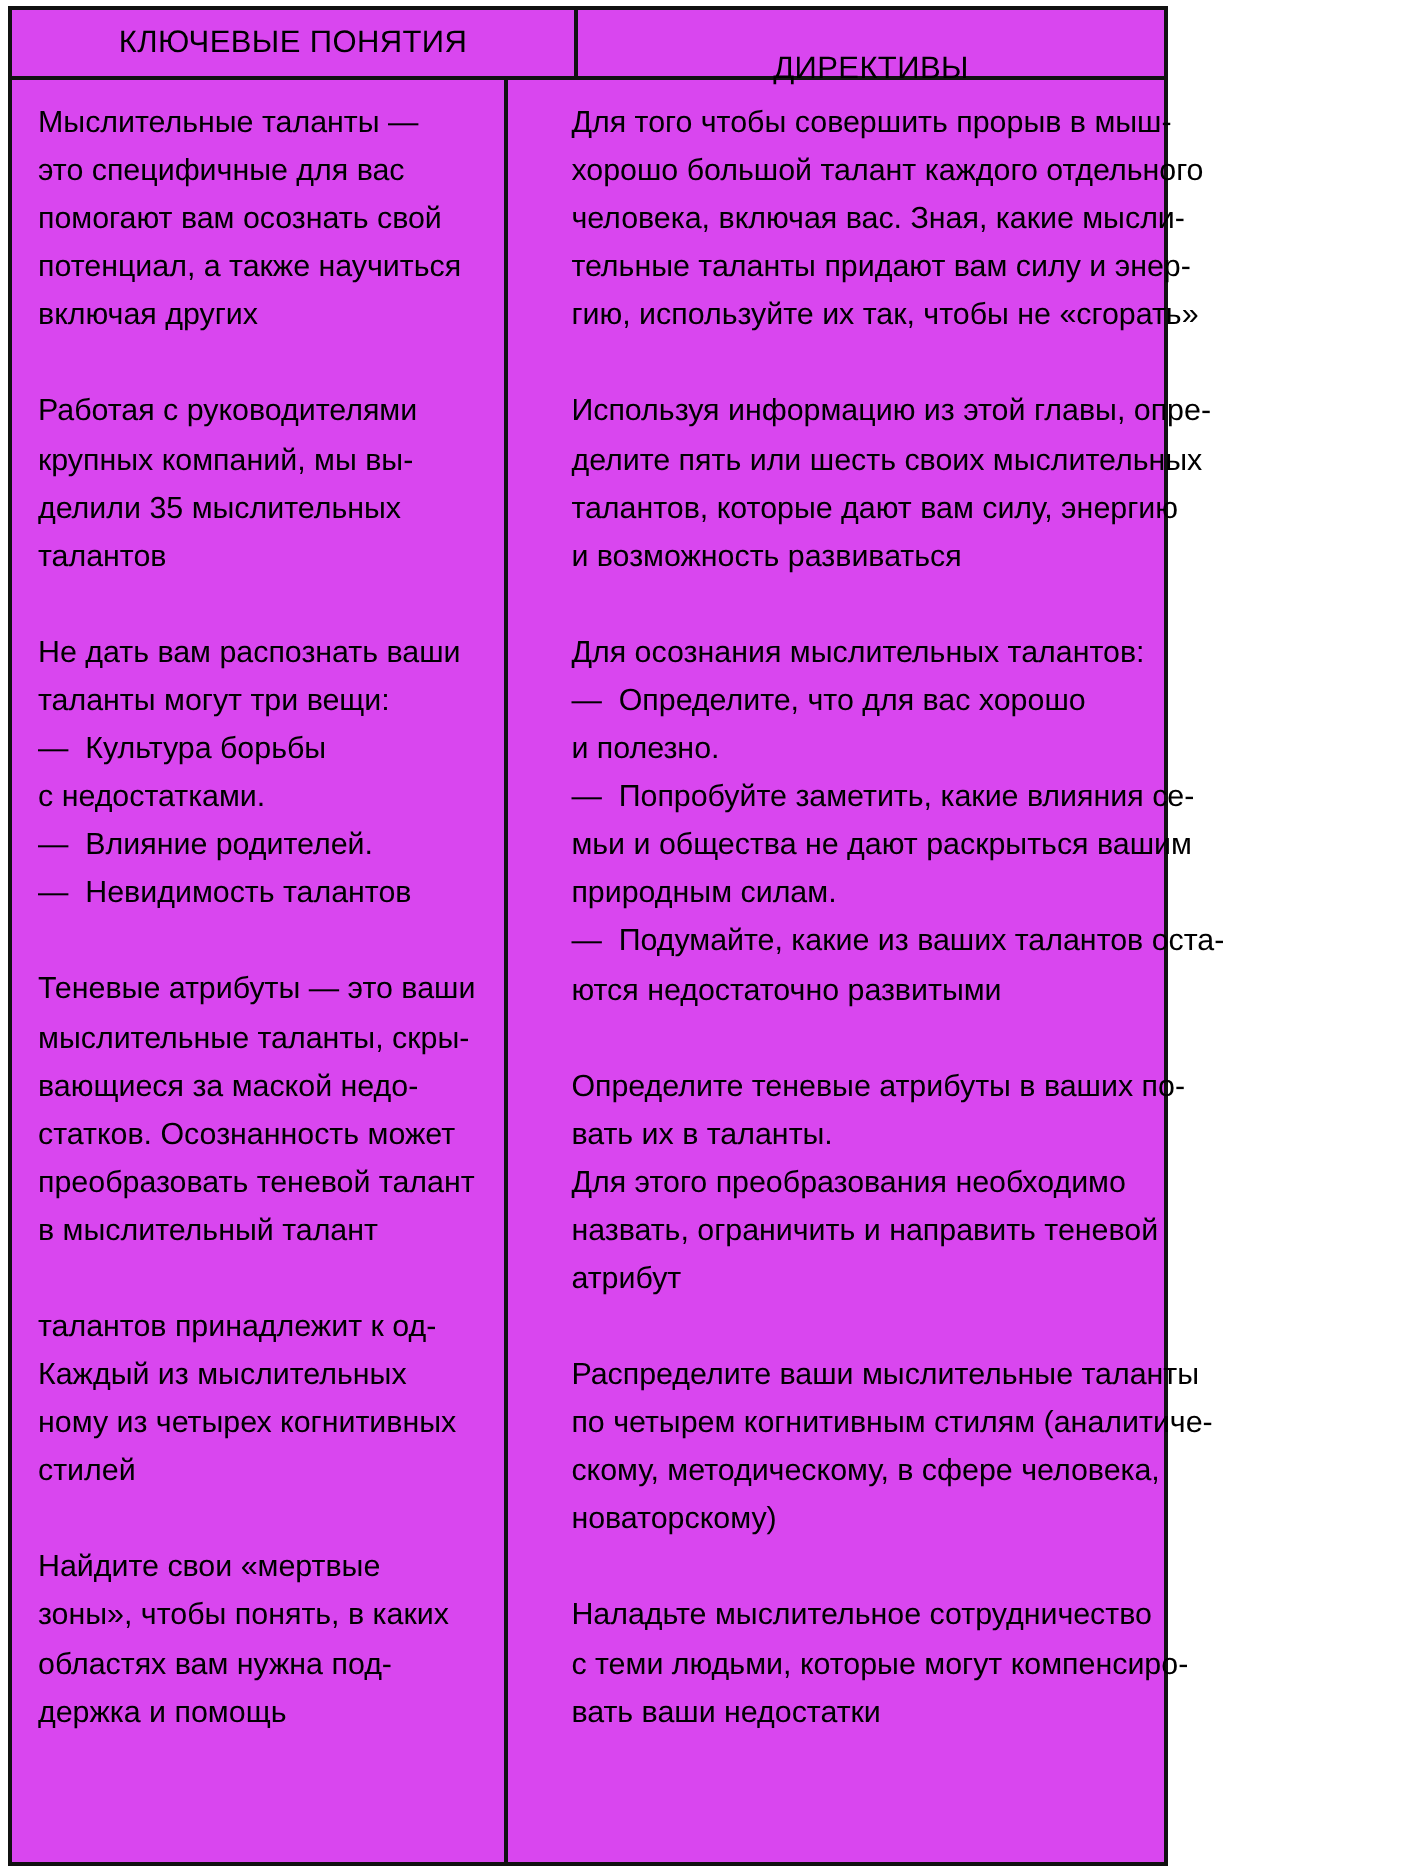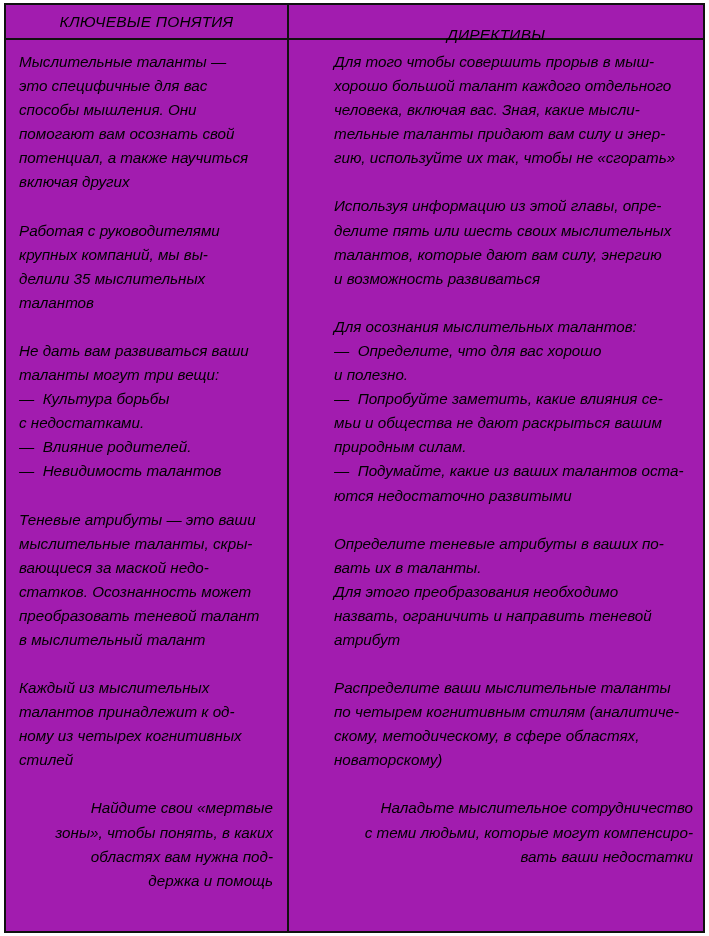--- a/index.html
+++ b/index.html
@@ -21,26 +21,25 @@
     width: 709px;
     height: 936px;
     box-sizing: border-box;
     background: #ffffff;
   }
 
   .concept-table {
     position: absolute;
     left: 4px;
     top: 3px;
-    width: 701px;
+    width: 580px;
     height: 930px;
     box-sizing: border-box;
     border: 2px solid #111111;
-    background: #a21caf;
-    font-style: italic;
+    background: #d946ef;
   }
 
   
   .table-head {
     display: flex;
     height: 35px;
     box-sizing: border-box;
     border-bottom: 2px solid #111111;
   }
   .head-cell {
@@ -60,44 +59,42 @@
   .head-cell.col-b {
     flex: 1 1 auto;
     margin-top: 26px;
   }
 
   
   .table-body {
     display: flex;
     height: 891px;
     box-sizing: border-box;
-    gap: 43px;
   }
   .body-col {
     box-sizing: border-box;
     padding: 10px 14px 0 13px;
   }
   .body-col.col-a {
     width: 283px;
     border-right: 2px solid #111111;
   }
   .body-col.col-b {
     flex: 1 1 auto;
-    padding-left: 2px;
+    padding-left: 32px;
     padding-right: 10px;
   }
 
   .cell-block {
     font-size: 15.2px;
     line-height: 24.1px;
     margin: 0 0 24px 0;
   }
   .cell-block:last-child {
     margin-bottom: 0;
-    text-align: right;
   }
   .cell-line {
     white-space: pre;
   }
   
 </style>
 </head>
 <body>
 
 <div class="page">
@@ -106,50 +103,49 @@
     <div class="table-head">
       <div class="head-cell col-a">КЛЮЧЕВЫЕ ПОНЯТИЯ</div>
       <div class="head-cell col-b">ДИРЕКТИВЫ</div>
     </div>
 
     <div class="table-body">
       <div class="body-col col-a">
           <div class="cell-block">
             <div class="cell-line">Мыслительные таланты —</div>
             <div class="cell-line">это специфичные для вас</div>
-            <div class="cell-line">способы мышления. Они</div>
             <div class="cell-line">помогают вам осознать свой</div>
             <div class="cell-line">потенциал, а также научиться</div>
             <div class="cell-line">включая других</div>
           </div>
           <div class="cell-block">
             <div class="cell-line">Работая с руководителями</div>
             <div class="cell-line">крупных компаний, мы вы-</div>
             <div class="cell-line">делили 35 мыслительных</div>
             <div class="cell-line">талантов</div>
           </div>
           <div class="cell-block">
-            <div class="cell-line">Не дать вам развиваться ваши</div>
+            <div class="cell-line">Не дать вам распознать ваши</div>
             <div class="cell-line">таланты могут три вещи:</div>
             <div class="cell-line">—  Культура борьбы</div>
             <div class="cell-line">с недостатками.</div>
             <div class="cell-line">—  Влияние родителей.</div>
             <div class="cell-line">—  Невидимость талантов</div>
           </div>
           <div class="cell-block">
             <div class="cell-line">Теневые атрибуты — это ваши</div>
             <div class="cell-line">мыслительные таланты, скры-</div>
             <div class="cell-line">вающиеся за маской недо-</div>
             <div class="cell-line">статков. Осознанность может</div>
             <div class="cell-line">преобразовать теневой талант</div>
             <div class="cell-line">в мыслительный талант</div>
           </div>
           <div class="cell-block">
+            <div class="cell-line">талантов принадлежит к од-</div>
             <div class="cell-line">Каждый из мыслительных</div>
-            <div class="cell-line">талантов принадлежит к од-</div>
             <div class="cell-line">ному из четырех когнитивных</div>
             <div class="cell-line">стилей</div>
           </div>
           <div class="cell-block">
             <div class="cell-line">Найдите свои «мертвые</div>
             <div class="cell-line">зоны», чтобы понять, в каких</div>
             <div class="cell-line">областях вам нужна под-</div>
             <div class="cell-line">держка и помощь</div>
           </div>
         </div>
@@ -180,21 +176,21 @@
           <div class="cell-block">
             <div class="cell-line">Определите теневые атрибуты в ваших по-</div>
             <div class="cell-line">вать их в таланты.</div>
             <div class="cell-line">Для этого преобразования необходимо</div>
             <div class="cell-line">назвать, ограничить и направить теневой</div>
             <div class="cell-line">атрибут</div>
           </div>
           <div class="cell-block">
             <div class="cell-line">Распределите ваши мыслительные таланты</div>
             <div class="cell-line">по четырем когнитивным стилям (аналитиче-</div>
-            <div class="cell-line">скому, методическому, в сфере областях,</div>
+            <div class="cell-line">скому, методическому, в сфере человека,</div>
             <div class="cell-line">новаторскому)</div>
           </div>
           <div class="cell-block">
             <div class="cell-line">Наладьте мыслительное сотрудничество</div>
             <div class="cell-line">с теми людьми, которые могут компенсиро-</div>
             <div class="cell-line">вать ваши недостатки</div>
           </div>
         </div>
     </div>
 

